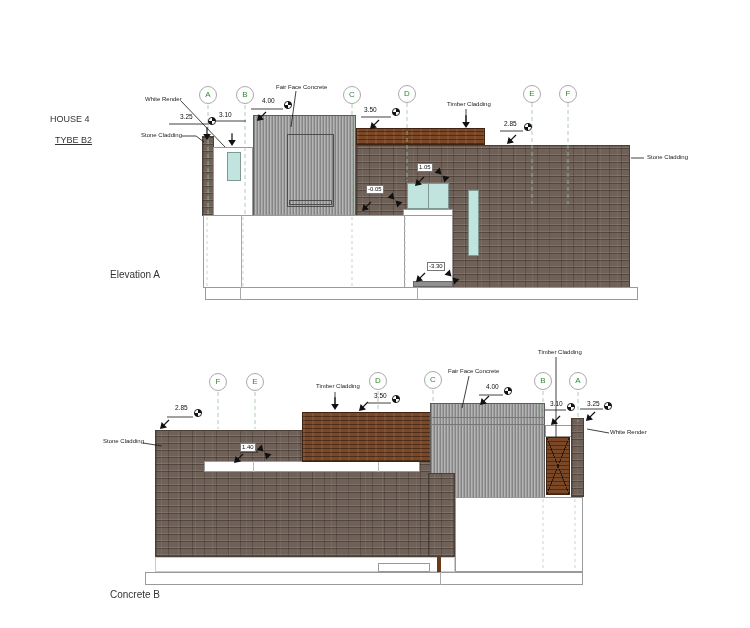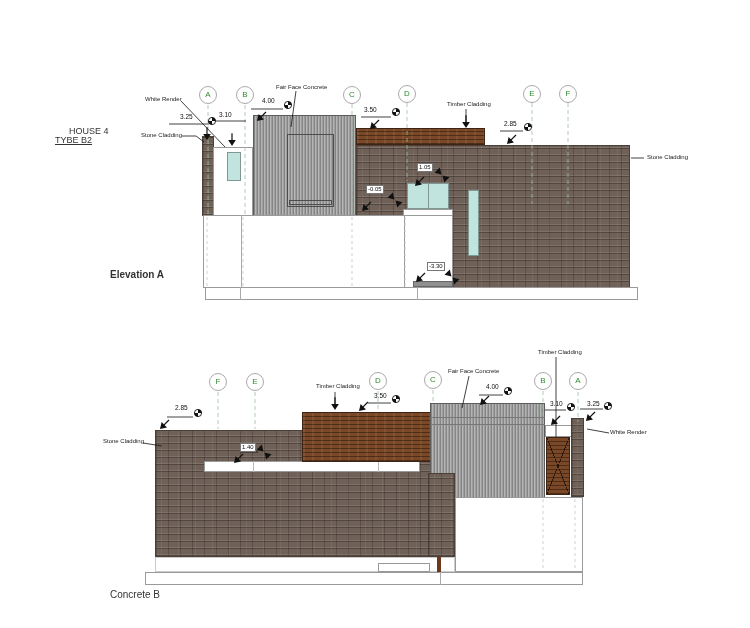--- a/index.html
+++ b/index.html
@@ -198,23 +198,23 @@
   <div class="gb" style="left:523px;top:85px;">E</div>
   <div class="gb" style="left:559px;top:85px;">F</div>
 
   <div class="gb" style="left:209px;top:373px;">F</div>
   <div class="gb" style="left:246px;top:373px;">E</div>
   <div class="gb" style="left:369px;top:372px;">D</div>
   <div class="gb" style="left:424px;top:371px;">C</div>
   <div class="gb" style="left:534px;top:372px;">B</div>
   <div class="gb" style="left:569px;top:372px;">A</div>
 
-  <div class="hdr" style="left:69px;top:114px;margin-top:12px;">HOUSE 4</div>
+  <div class="hdr" style="left:50px;top:114px;">HOUSE 4</div>
   <div class="hdr" style="left:55px;top:135px;text-decoration:underline;">TYBE B2</div>
-  <div class="ttl" style="left:110px;top:269px;font-weight:bold;">Elevation A</div>
+  <div class="ttl" style="left:110px;top:269px;">Elevation A</div>
   <div class="ttl" style="left:110px;top:589px;">Concrete B</div>
 
   <div class="lbl" style="left:145px;top:96px;">White Render</div>
   <div class="lbl" style="left:141px;top:132px;">Stone Cladding</div>
   <div class="lbl" style="left:276px;top:84px;">Fair Face Concrete</div>
   <div class="lbl" style="left:447px;top:101px;">Timber Cladding</div>
   <div class="lbl" style="left:647px;top:154px;">Stone Cladding</div>
 
   <div class="dim" style="left:180px;top:113px;">3.25</div>
   <div class="dim" style="left:219px;top:111px;">3.10</div>

